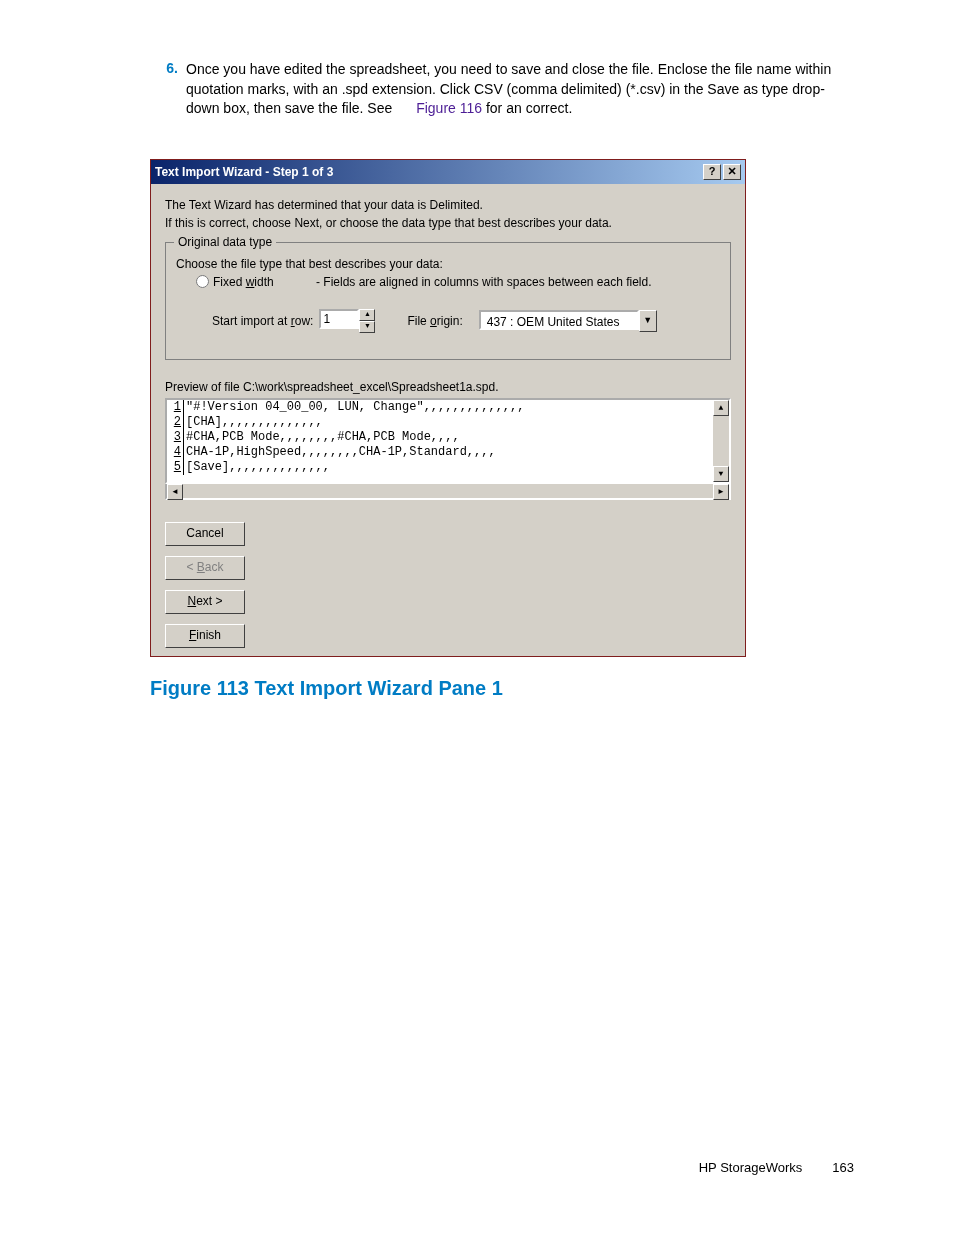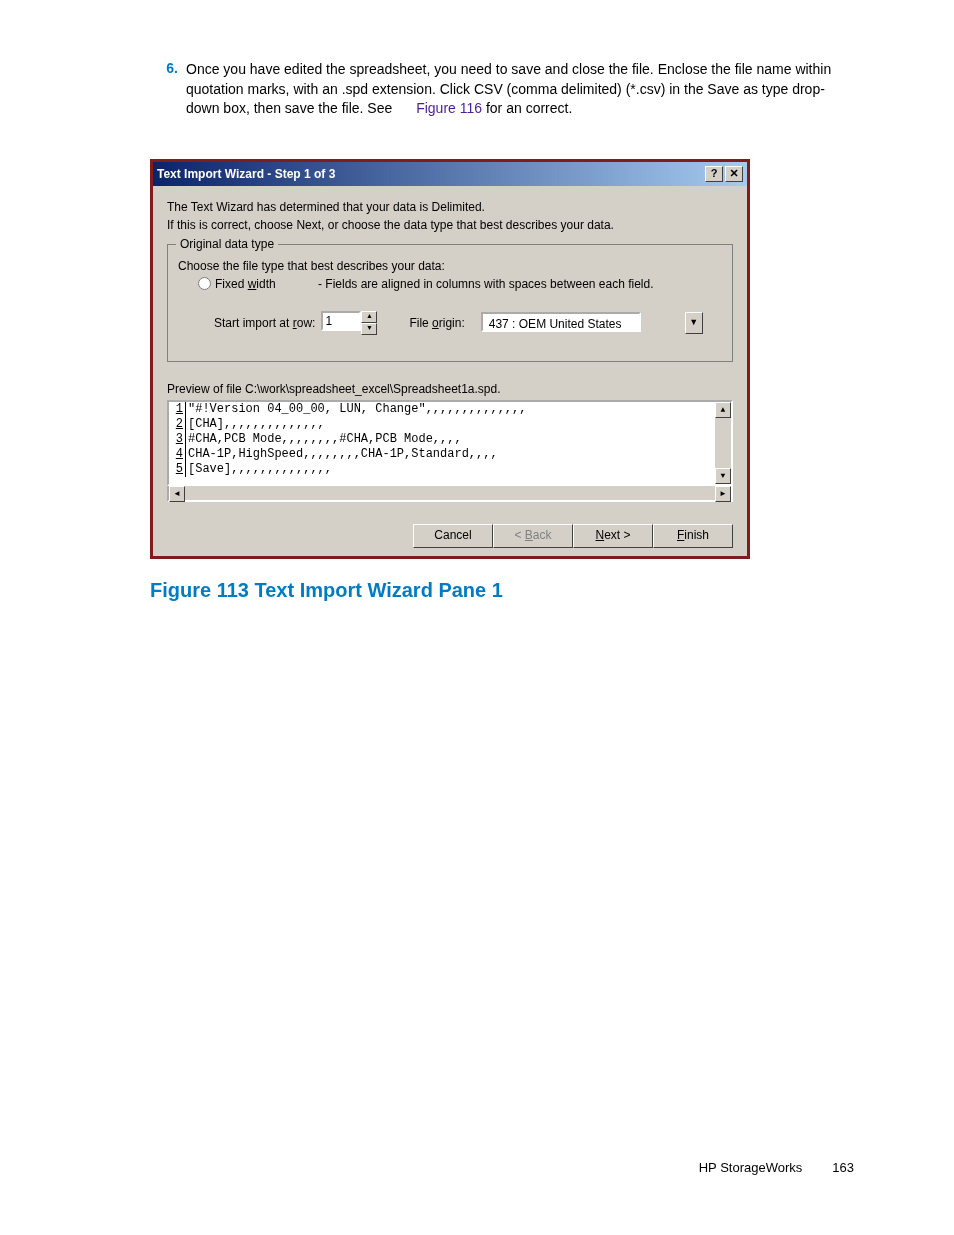--- a/index.html
+++ b/index.html
@@ -39,21 +39,21 @@
   .step-body b { font-weight: normal; }
   .link-text {
     color: #4c1d95;
     margin-left: 20px;
   }
   .figure-wrap {
     margin-left: 0px;
   }
   .dialog {
     width: 594px;
-    border: 3px solid #7f1d1d;
+    border: 1px solid #7f1d1d;
     background: #d4d0c8;
     font-family: Tahoma, Arial, sans-serif;
     font-size: 12px;
     color: #000;
     margin-bottom: 20px;
   }
   .titlebar {
     display: flex;
     align-items: center;
     justify-content: space-between;
@@ -158,21 +158,20 @@
     border-right-color: #404040;
     border-bottom-color: #404040;
     font-size: 7px;
     line-height: 8px;
     text-align: center;
   }
   .combo-wrap {
     display: flex;
     align-items: stretch;
     margin-left: 10px;
-    gap: 44px;
   }
   .combo-input {
     width: 160px;
     height: 20px;
     border: 2px inset #fff;
     background: #fff;
     font-size: 12px;
     padding: 0 6px;
     box-sizing: border-box;
     line-height: 20px;
@@ -249,22 +248,23 @@
     display: flex;
     justify-content: space-between;
     margin-top: 0;
     border: 2px inset #fff;
     border-top: none;
     box-sizing: border-box;
   }
   .btn-row {
     display: flex;
     justify-content: flex-end;
-    gap: 0;
+    gap: 10px;
     margin-top: 22px;
+    flex-direction: column;
   }
   .wbtn {
     width: 78px;
     height: 22px;
     background: #d4d0c8;
     border: 1px solid #fff;
     border-right-color: #404040;
     border-bottom-color: #404040;
     font-size: 12px;
     text-align: center;

